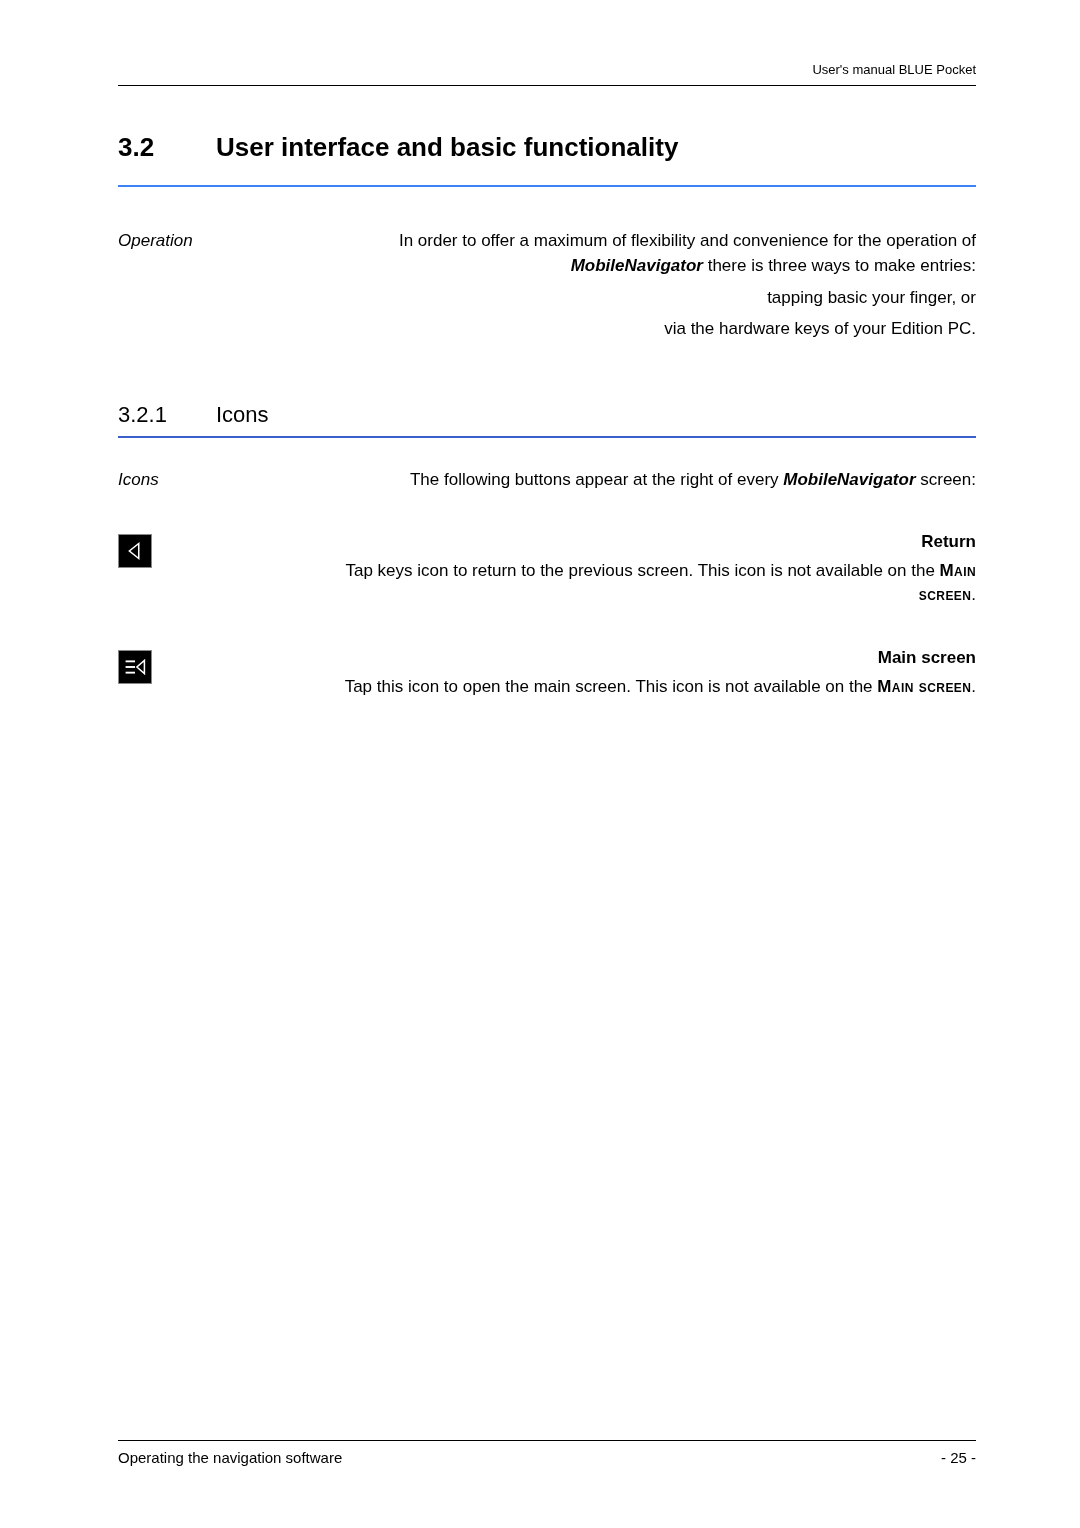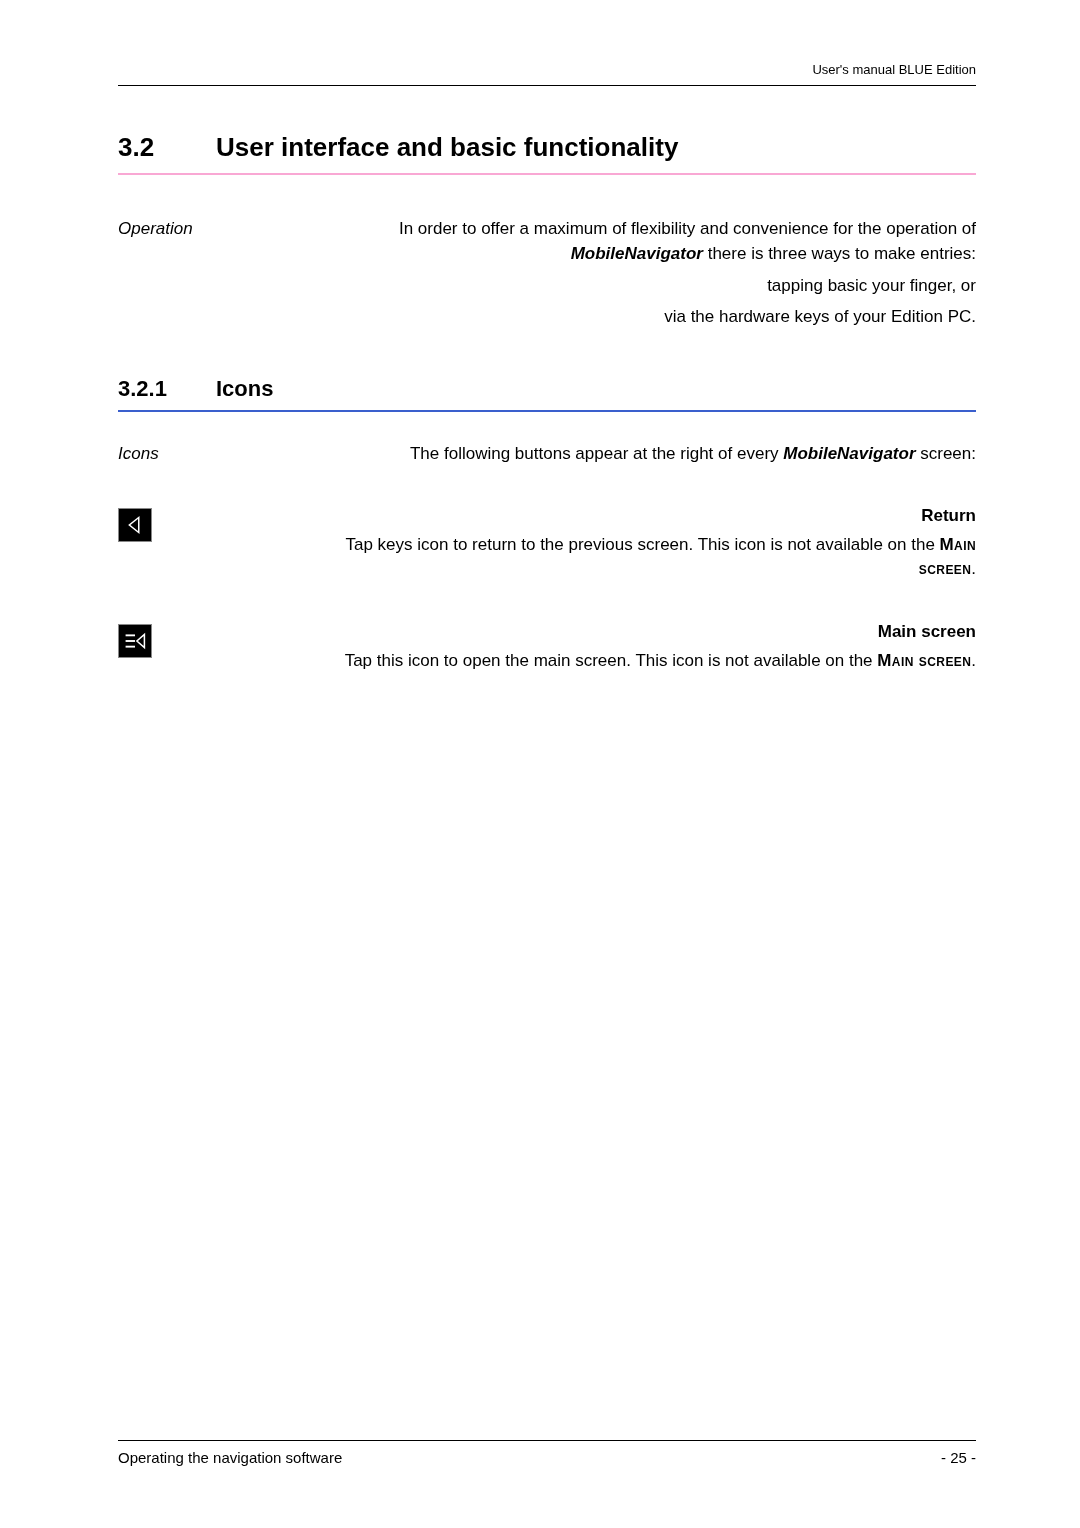--- a/index.html
+++ b/index.html
@@ -20,31 +20,31 @@
     margin-bottom: 8px;
   }
   .header-rule {
     border: none;
     border-top: 1px solid #000;
     margin-bottom: 46px;
   }
   .h2 {
     font-size: 26px;
     font-weight: 700;
-    padding-bottom: 10px;
-    border-bottom: 2px solid #f9a8d4;
+    padding-bottom: 22px;
+    border-bottom: 2px solid #3b82f6;
     margin-bottom: 42px;
   }
   .h2 .num { display: inline-block; width: 98px; }
   .h3 {
     font-size: 22px;
-    font-weight: 700;
+    font-weight: 400;
     padding-bottom: 8px;
     border-bottom: 2px solid #3a5fcd;
-    margin-top: 40px;
+    margin-top: 54px;
     margin-bottom: 30px;
   }
   .h3 .num { display: inline-block; width: 98px; }
   .row {
     display: flex;
     align-items: flex-start;
     margin-bottom: 12px;
   }
   .label-col {
     width: 200px;
@@ -101,21 +101,21 @@
     display: flex;
     justify-content: space-between;
     font-size: 15px;
   }
 </style>
 </head>
 <body>
 
 <div class="page">
 
-  <div class="header-right">User's manual BLUE Edition</div>
+  <div class="header-right">User's manual BLUE Pocket</div>
   <hr class="header-rule">
 
   <div class="h2">
     <span class="num">3.2</span><span>User interface and basic functionality</span>
   </div>
 
   <div class="row block">
     <div class="label-col">Operation</div>
     <div class="body-col">
       <p>

